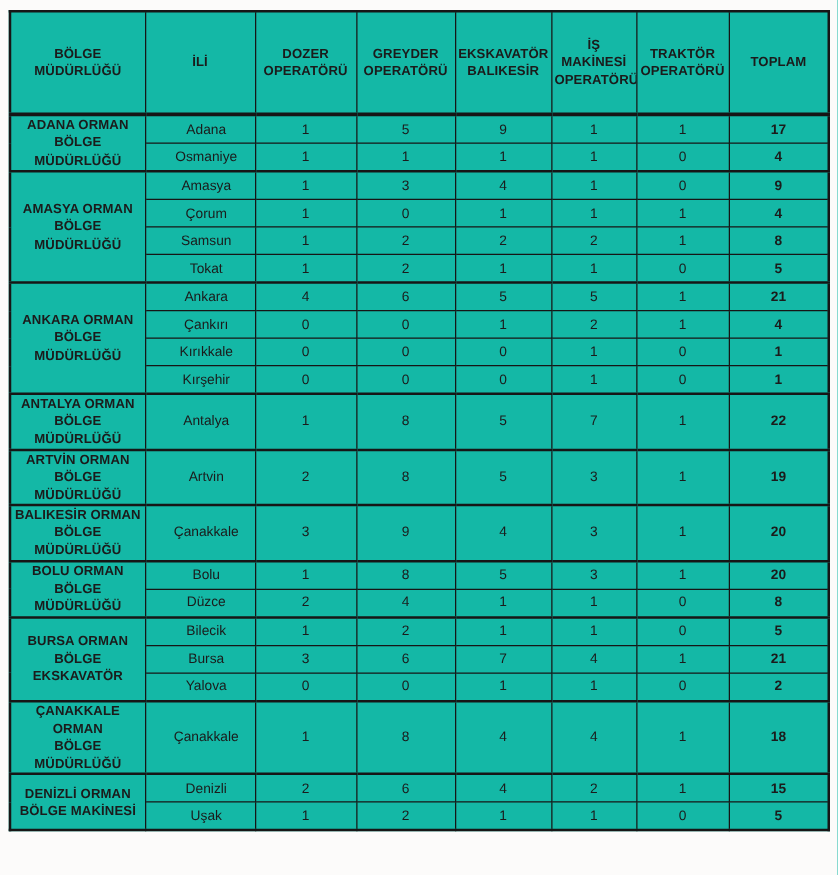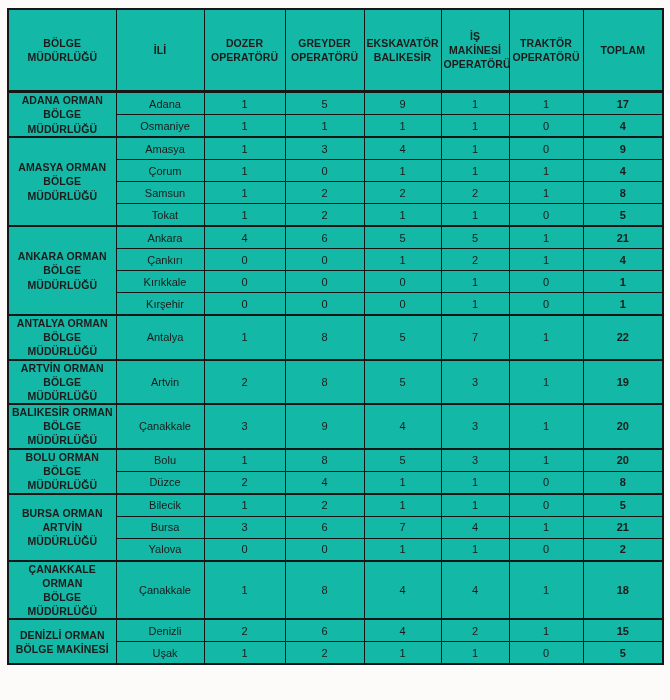--- a/index.html
+++ b/index.html
@@ -243,21 +243,21 @@
           <td class="il-cell">Düzce</td>
           <td class="num-cell">2</td>
           <td class="num-cell">4</td>
           <td class="num-cell">1</td>
           <td class="num-cell">1</td>
           <td class="num-cell">0</td>
           <td class="total-cell">8</td>
         </tr>
         <tr class="group-start">
           <td class="group-cell" rowspan="3">BURSA ORMAN
-ARTVİN MÜDÜRLÜĞÜ</td>
+BÖLGE EKSKAVATÖR</td>
           <td class="il-cell">Bilecik</td>
           <td class="num-cell">1</td>
           <td class="num-cell">2</td>
           <td class="num-cell">1</td>
           <td class="num-cell">1</td>
           <td class="num-cell">0</td>
           <td class="total-cell">5</td>
         </tr>
         <tr>
           <td class="il-cell">Bursa</td>

